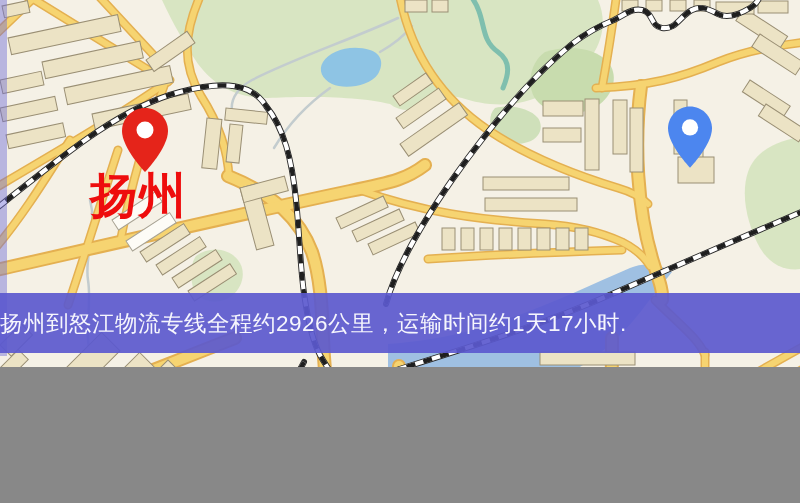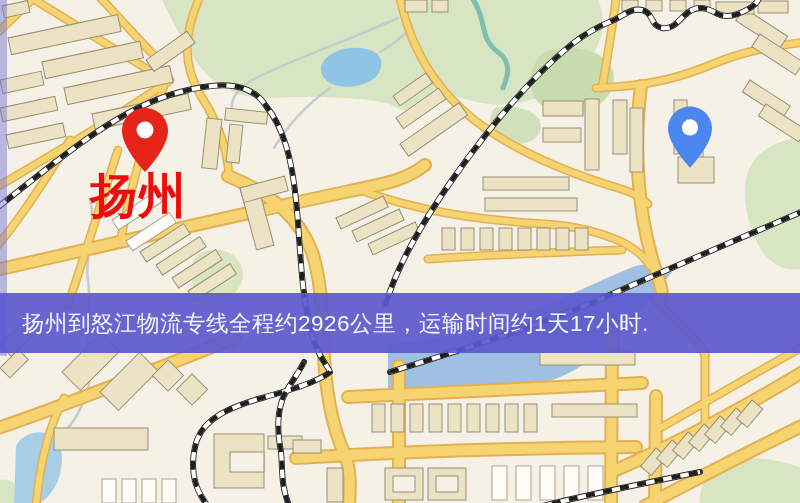--- a/index.html
+++ b/index.html
@@ -1,16 +1,16 @@
 <!DOCTYPE html>
 <html><head>
 <meta charset="utf-8">
 <style>
   html,body{margin:0;padding:0;background:#888;}
-  .stage{position:relative;width:800px;height:503px;overflow:hidden;background:#f5f1e6;
+  .stage{position:relative;width:800px;height:367px;overflow:hidden;background:#f5f1e6;
          font-family:"Liberation Sans",sans-serif;}
   .map{position:absolute;left:0;top:0;filter:blur(.35px);}
   
   .rc use{fill:none;stroke:#e4b051;stroke-linecap:round;stroke-linejoin:round;}
   .rf use{fill:none;stroke:#f6d471;stroke-linecap:round;stroke-linejoin:round;}
   .rc use.m{stroke-width:14}.rf use.m{stroke-width:10}
   .rc use.n{stroke-width:9}.rf use.n{stroke-width:6}
   
   .rk1 use{fill:none;stroke:#2b2b2b;stroke-width:6;stroke-linecap:round}
   .rk2 use{fill:none;stroke:#ffffff;stroke-width:4.2}
@@ -22,21 +22,21 @@
   .st path{fill:none;stroke:#c3ccce;stroke-width:2.5;stroke-linecap:round}
   .st path.teal{stroke:#7fbfae;stroke-width:5}
   
   .pin{position:absolute;}
   .city-label{position:absolute;font-family:"Liberation Serif","DejaVu Serif",serif;
               font-weight:bold;white-space:nowrap;line-height:1;}
   .label-origin{left:90px;top:172px;font-size:48px;color:#ee0d0d;}
   .label-dest{left:639px;top:179px;font-size:43px;color:#1b1bdd;}
   .banner{position:absolute;left:0;top:293px;width:800px;height:60px;
           background:rgba(91,89,206,0.92);display:flex;align-items:center;}
-  .banner span{color:#f6f6fd;font-size:22.5px;padding-left:22px;letter-spacing:.5px;
+  .banner span{color:#f6f6fd;font-size:22.5px;letter-spacing:.5px;
                font-family:"Liberation Sans","DejaVu Sans",sans-serif;}
   .edge-tint{position:absolute;left:0;top:0;width:7px;height:356px;
              background:rgba(110,108,215,.45);}
 </style>
 </head>
 <body>
 
 <div class="stage">
 
   <svg class="map" width="800" height="503" viewBox="0 0 800 503" xmlns="http://www.w3.org/2000/svg">

